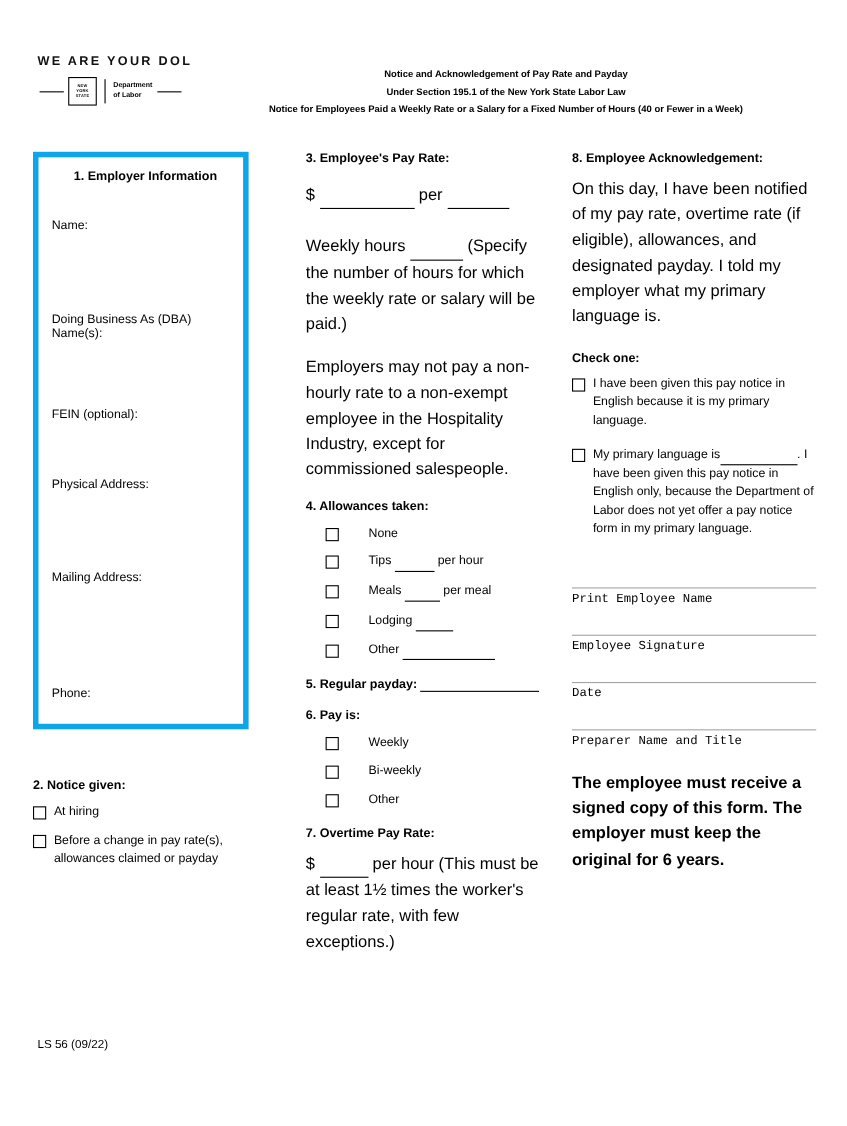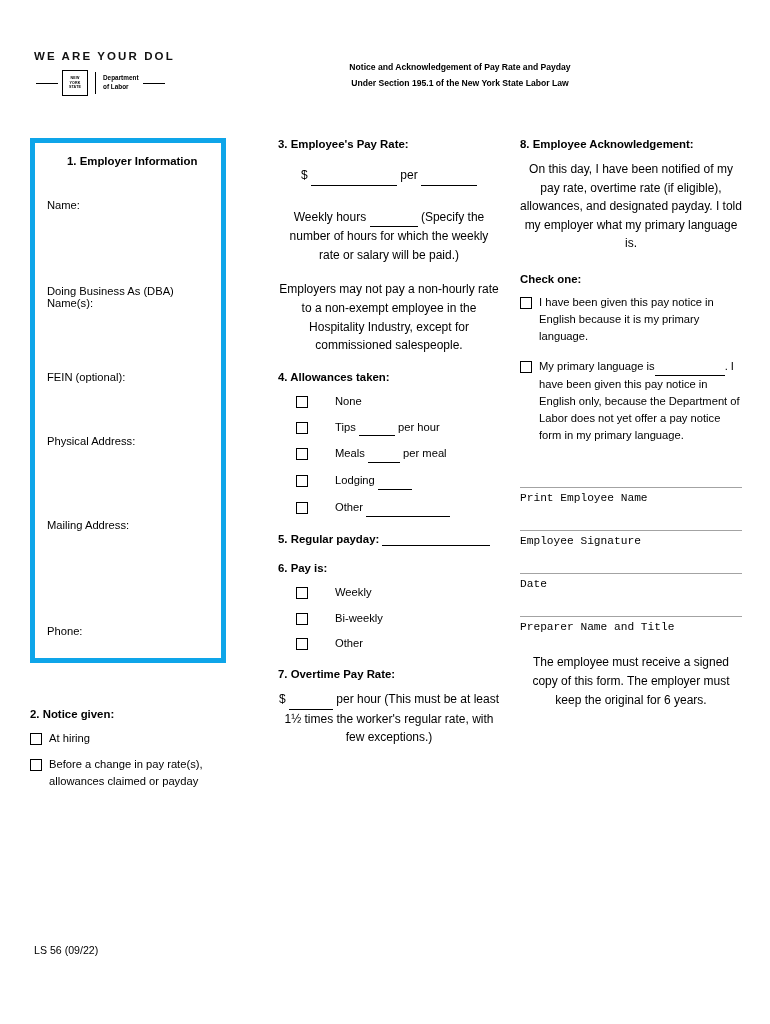--- a/index.html
+++ b/index.html
@@ -100,24 +100,23 @@
   .col-left  { left: 30px;  width: 210px; }
   .col-mid   { left: 278px; width: 222px; }
   .col-right { left: 520px; width: 222px; }
 
   .sec-h {
     font-size: 11.4px;
     font-weight: bold;
     margin: 0 0 10px 0;
   }
   p, .line {
-    font-size: 12px;
+    font-size: 15px;
     line-height: 1.55;
     margin: 0;
-    text-align: center;
   }
 
   
   .emp-box {
     border: 5px solid #0ea5e9;
     width: 196px;
     height: 525px;
     box-sizing: border-box;
     padding: 12px 12px 0 12px;
     position: relative;
@@ -160,21 +159,21 @@
   .ul { border-bottom: 1px solid #000; display: inline-block; }
 
   
   .sig-line {
     border-top: 1px solid #a3a3a3;
     margin-top: 26px;
     padding-top: 4px;
     font-size: 11.2px;
     font-family: Liberation Mono, monospace;
   }
-  .bold { font-weight: normal; }
+  .bold { font-weight: bold; }
 
   .footer {
     position: absolute;
     left: 34px;
     top: 944px;
     font-size: 10.6px;
   }
 </style>
 </head>
 <body>
@@ -195,20 +194,21 @@
       <div class="logo-dept">
         <div>Department</div>
         <div>of Labor</div>
       </div>
       <div class="logo-rule"></div>
     </div>
 
     <div class="title-block">
       <div>Notice and Acknowledgement of Pay Rate and Payday</div>
       <div>Under Section 195.1 of the New York State Labor Law</div>
+      <div>Notice for Employees Paid a Weekly Rate or a Salary for a Fixed Number of Hours (40 or Fewer in a Week)</div>
     </div>
   </div>
 
   <div class="col col-left">
     <div class="emp-box">
       <div class="sec-h">1.   Employer Information</div>
 
       <div class="emp-field" style="top:56px;">Name:</div>
       <div class="emp-field" style="top:142px;">Doing Business As (DBA) Name(s):</div>
       <div class="emp-field" style="top:228px;">FEIN (optional):</div>

